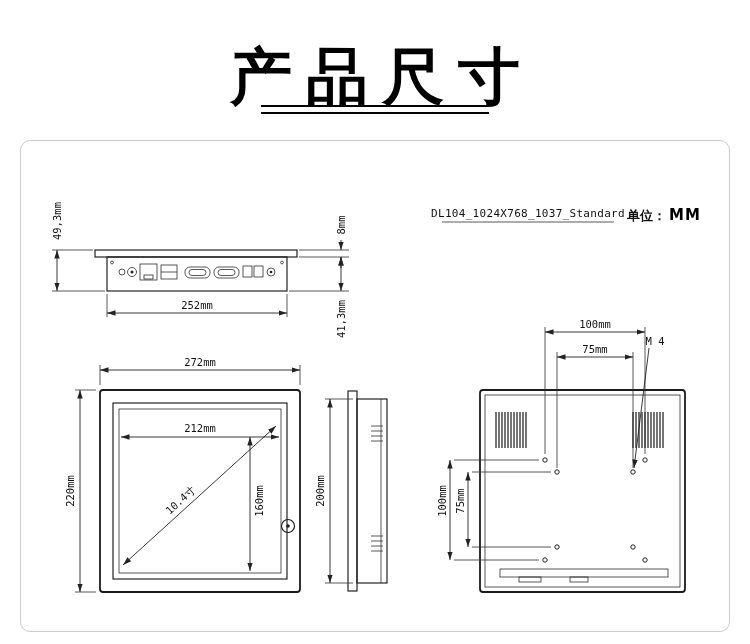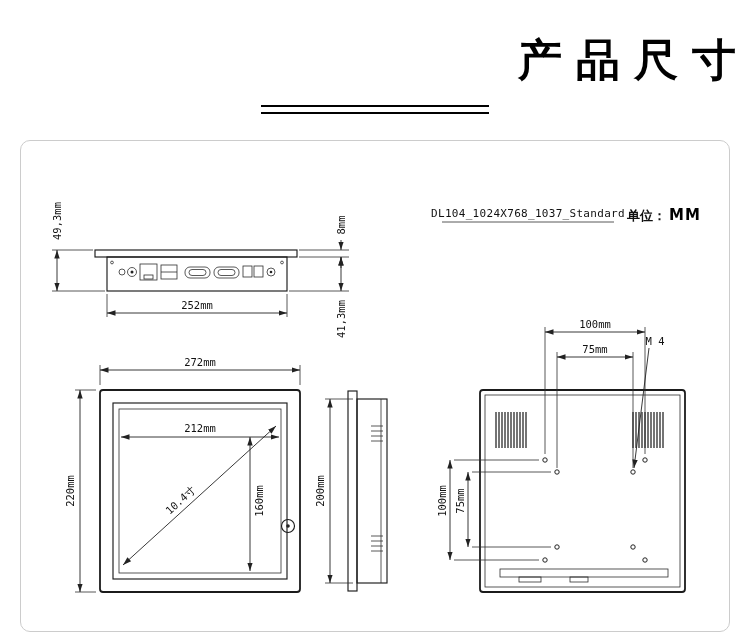--- a/index.html
+++ b/index.html
@@ -1,23 +1,23 @@
 <!DOCTYPE html>
 <html><head>
 <meta charset="utf-8">
 <style>
   html,body{margin:0;padding:0;}
   body{
     width:750px;height:644px;position:relative;background:#ffffff;overflow:hidden;
     font-family:"DejaVu Sans","Liberation Sans",sans-serif;
   }
   .page-title{
-    position:absolute;top:38px;left:0;width:100%;text-align:right;
+    position:absolute;top:46px;left:0;width:100%;text-align:center;
     font-family:"DejaVu Serif","Liberation Serif",serif;
-    font-size:44px;font-weight:900;color:#000;letter-spacing:14px;text-indent:14px;line-height:1;
+    font-size:62px;font-weight:900;color:#000;letter-spacing:14px;text-indent:14px;line-height:1;
   }
   .title-underline{
     position:absolute;top:105px;left:50%;transform:translateX(-50%);
     width:228px;height:5px;border-top:2.5px solid #000;border-bottom:2px solid #000;
   }
   .drawing-frame{
     position:absolute;left:20px;top:140px;width:708px;height:490px;
     border:1px solid #cccccc;border-radius:10px;background:#fff;
   }
   .drawing-frame svg{position:absolute;left:0;top:0;}

